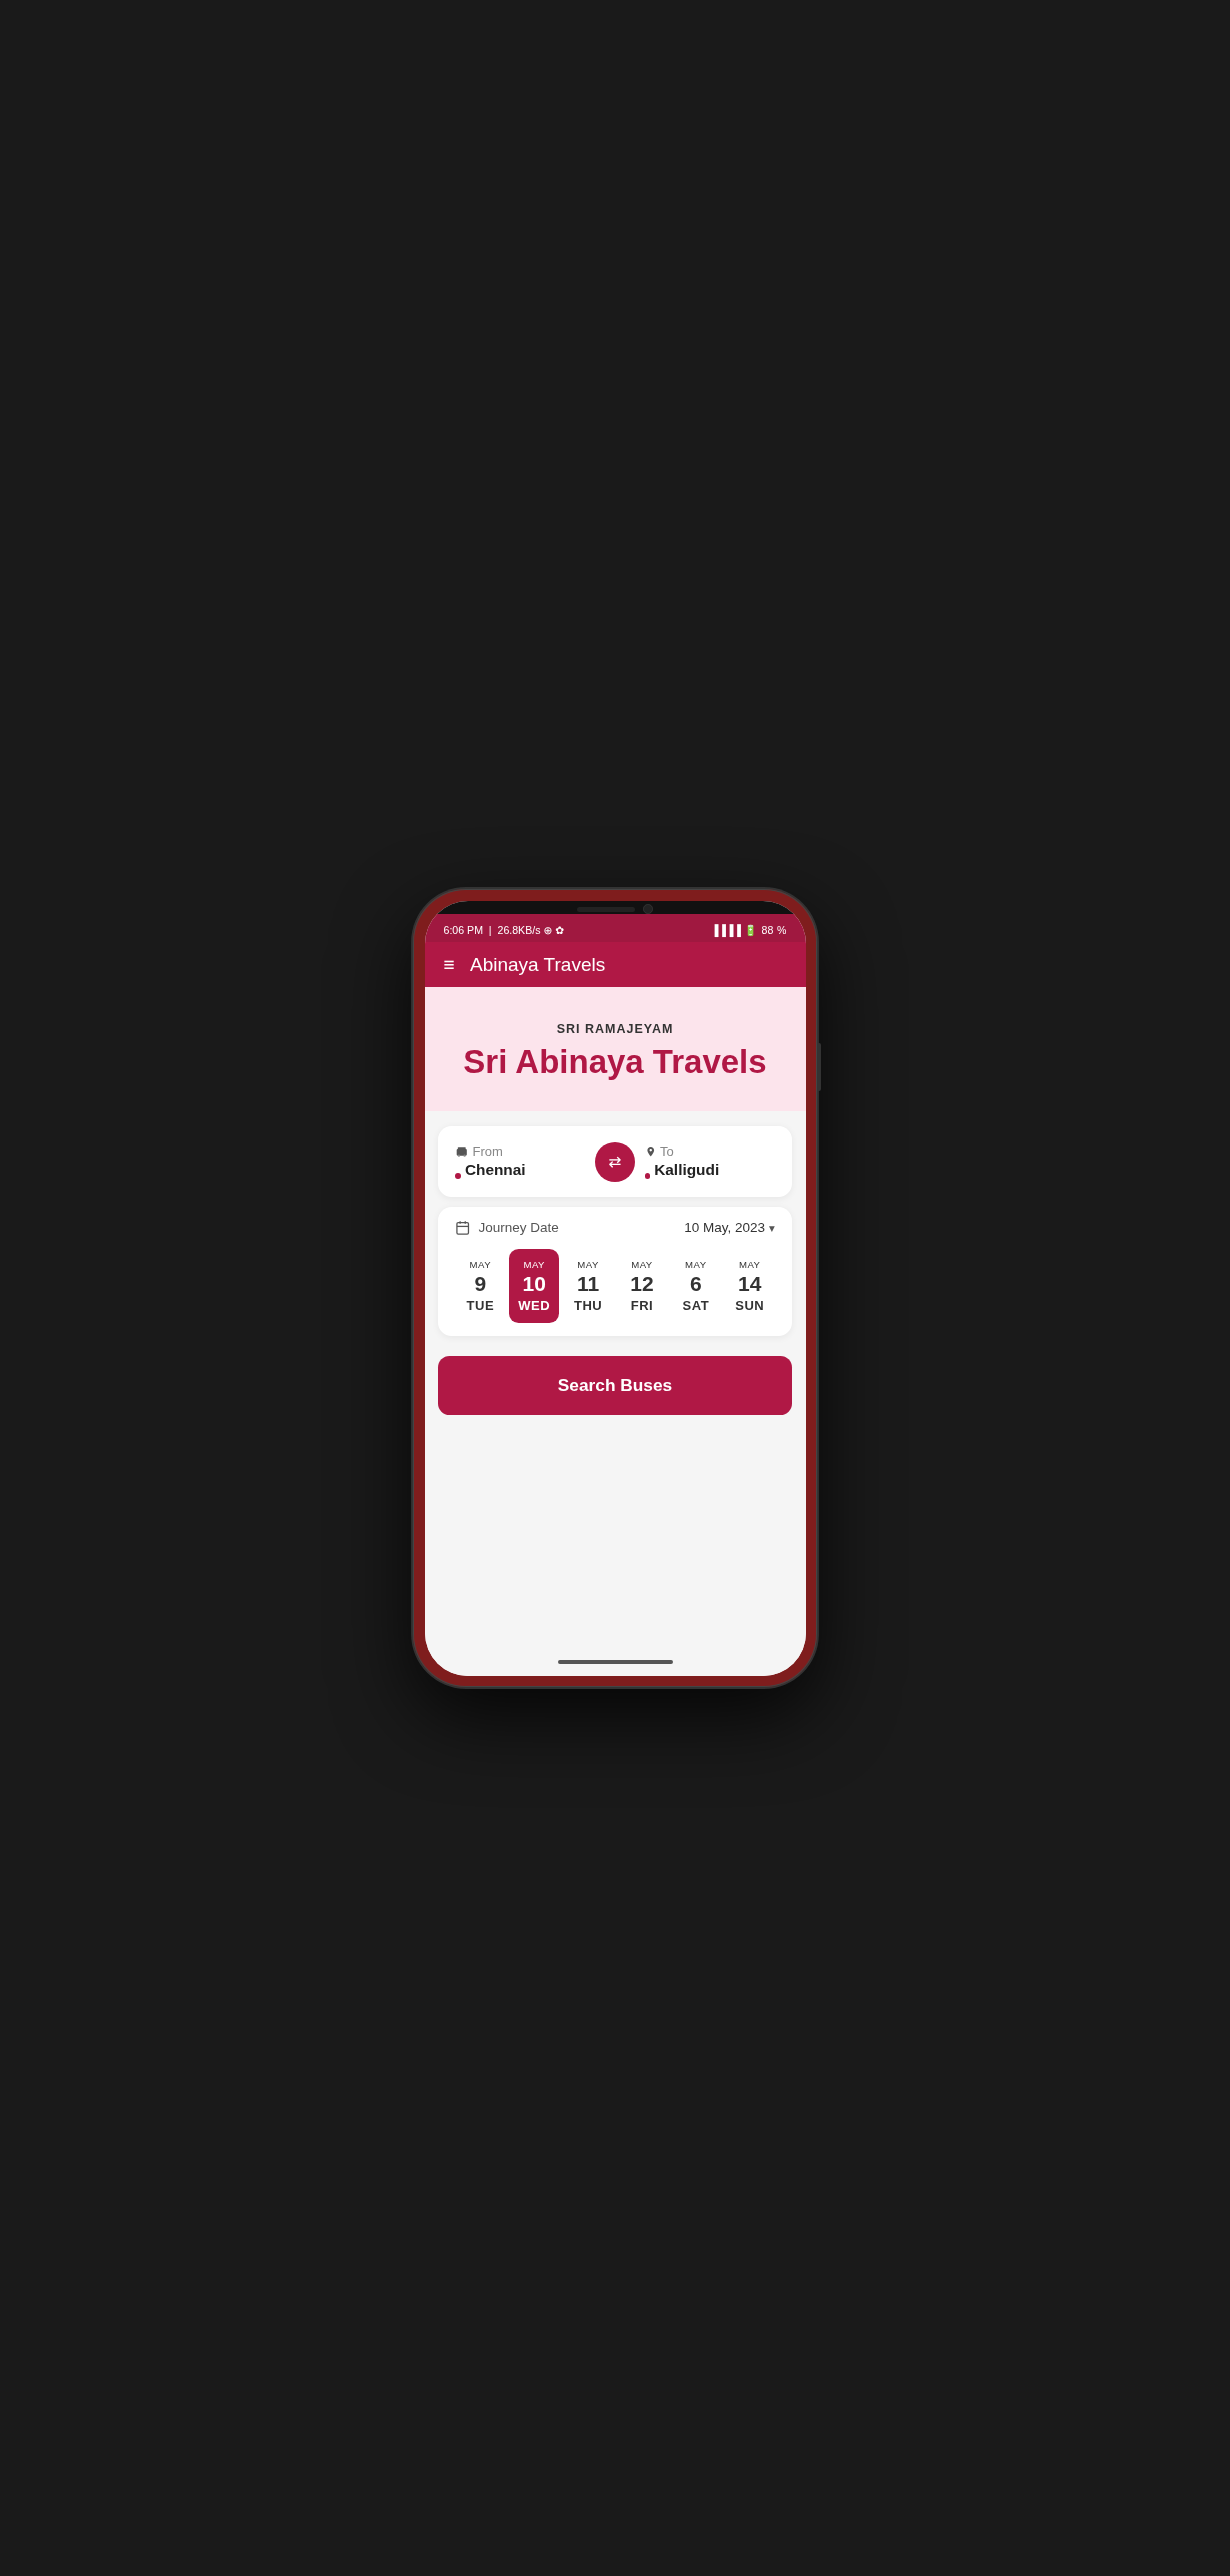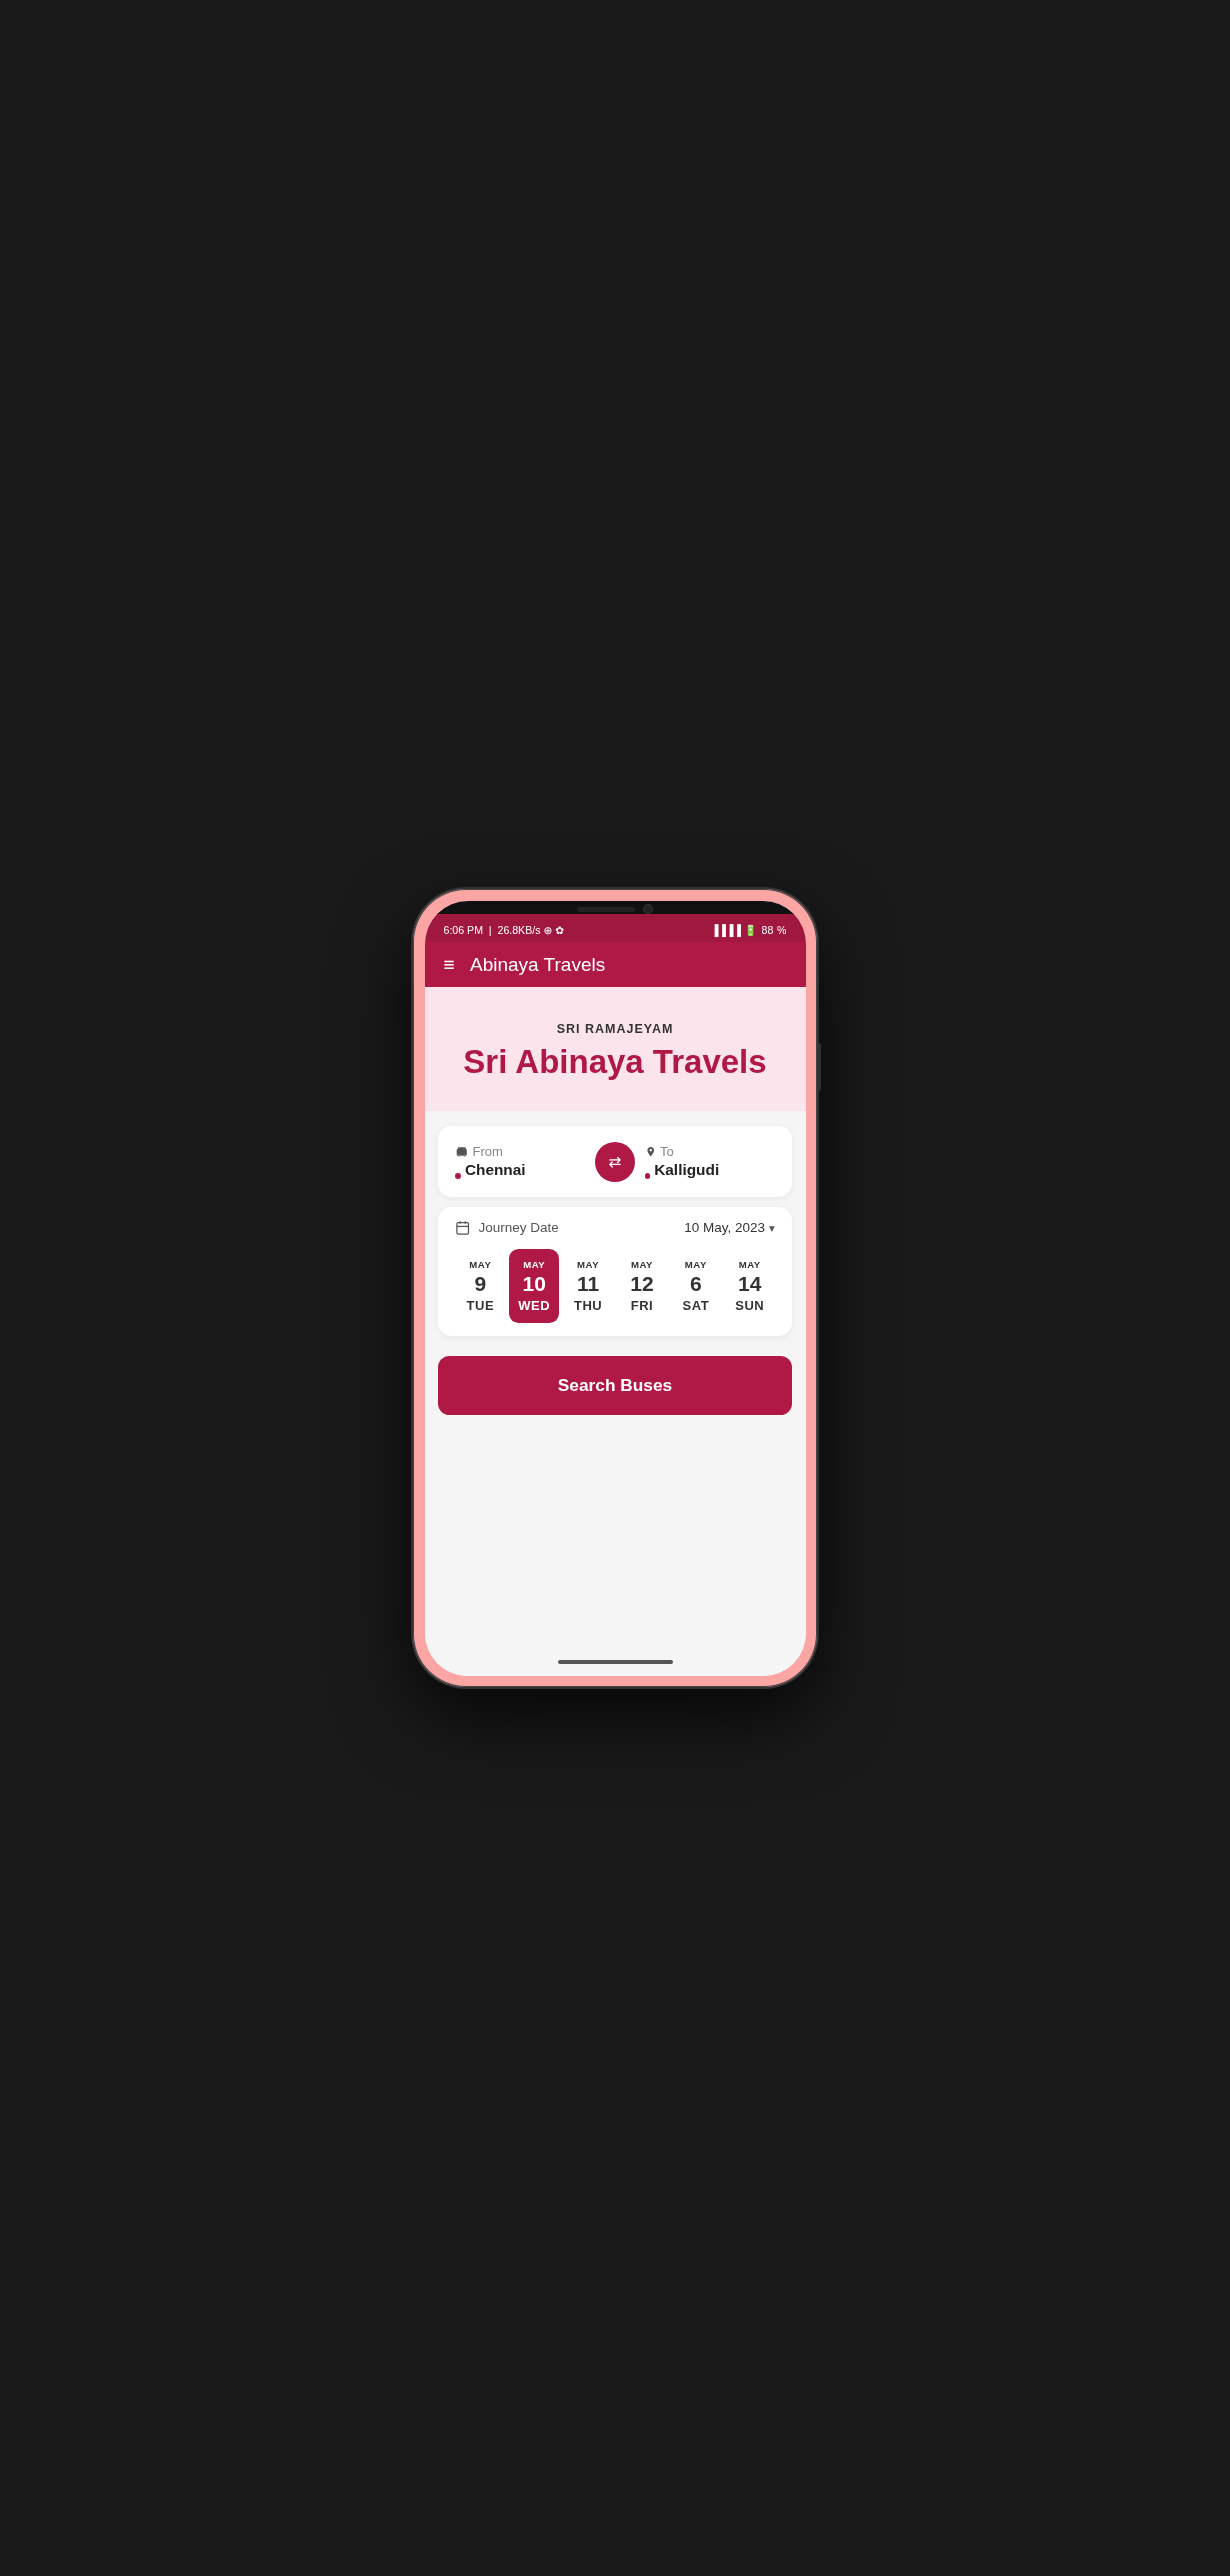--- a/index.html
+++ b/index.html
@@ -9,21 +9,21 @@
       display: flex;
       justify-content: center;
       align-items: center;
       min-height: 100vh;
       font-family: 'Segoe UI', Arial, sans-serif;
     }
 
     .phone-outer {
       width: 404px;
       height: 798px;
-      background: #fca5a5;
+      background: #7f1d1d;
       border-radius: 53px;
       padding: 11.5px;
       box-shadow: 0 0 0 1.9px #333, 0 29px 77px rgba(0,0,0,0.8), inset 0 0 0 1px #444;
       position: relative;
     }
 
     .phone-side-btn {
       position: absolute;
       right: -3.8px;
       top: 154px;
@@ -232,21 +232,21 @@
       cursor: pointer;
     }
 
     .date-item.active {
       background: #b01845;
       color: white;
     }
 
     .date-month {
       font-size: 9.6px;
-      font-weight: 700;
+      font-weight: 400;
       letter-spacing: 0.5px;
       text-transform: uppercase;
       margin-bottom: 3.8px;
     }
 
     .date-num {
       font-size: 21px;
       font-weight: 700;
       line-height: 1;
       margin-bottom: 3.8px;

